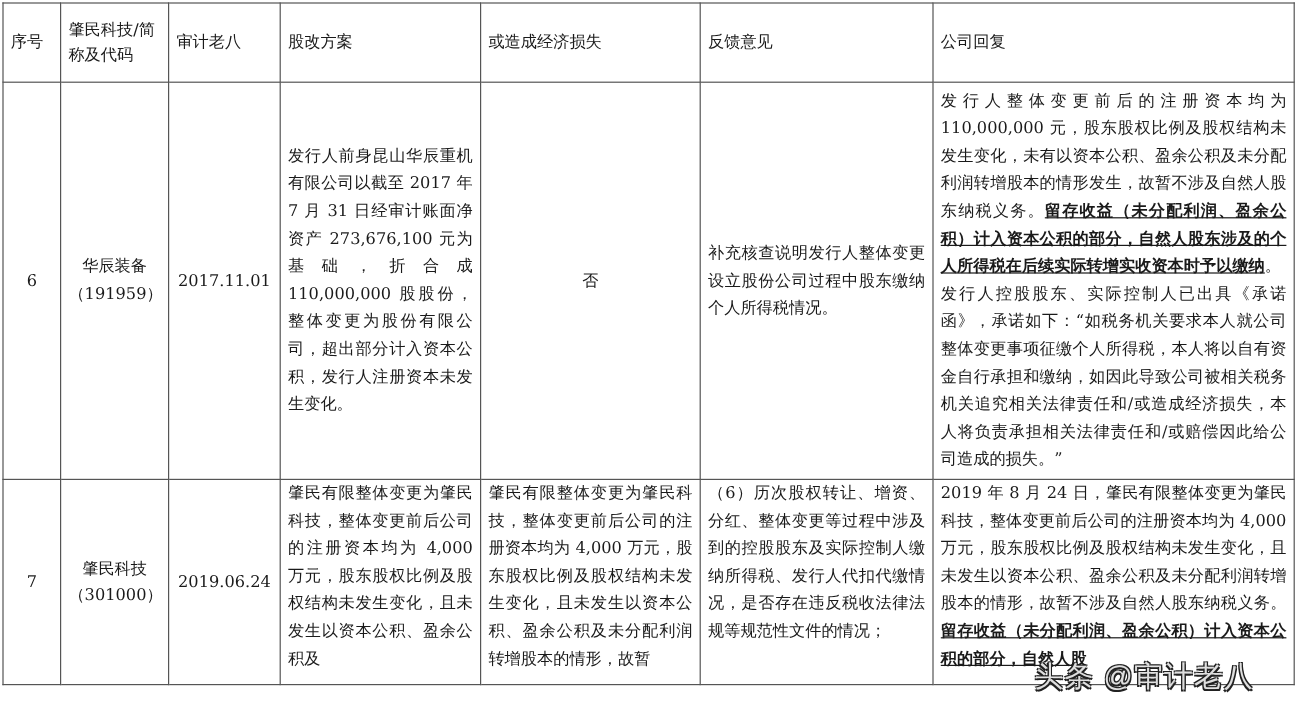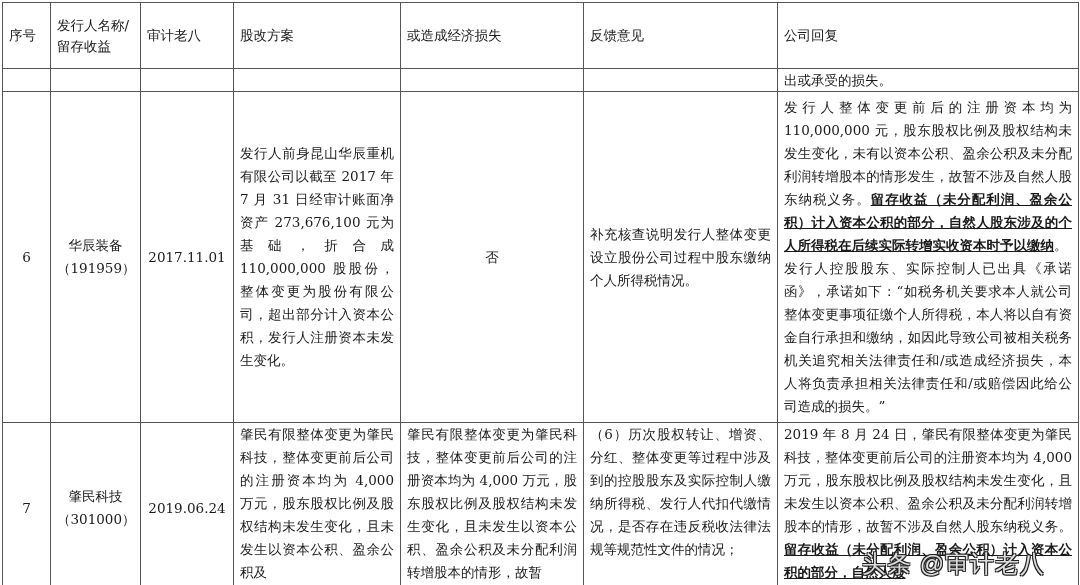--- a/index.html
+++ b/index.html
@@ -26,38 +26,29 @@
     <col style="width:90px">
     <col style="width:93px">
     <col style="width:167px">
     <col style="width:183px">
     <col style="width:194px">
     <col style="width:301px">
   </colgroup>
   <thead>
     <tr>
       <th>序号</th>
-      <th>发行人名称/留存收益</th>
+      <th>肇民科技/简称及代码</th>
       <th>审计老八</th>
       <th>股改方案</th>
       <th>或造成经济损失</th>
       <th>反馈意见</th>
       <th>公司回复</th>
     </tr>
   </thead>
   <tbody>
-    <tr class="thinrow">
-      <td></td>
-      <td></td>
-      <td></td>
-      <td></td>
-      <td></td>
-      <td></td>
-      <td>出或承受的损失。</td>
-    </tr>
 
     <tr class="row6">
       <td class="center">6</td>
       <td class="center">
         <p style="font-family:'DejaVu Sans',sans-serif;">华辰装备</p>
         <p>（191959）</p>
       </td>
       <td class="center">2017.11.01</td>
       <td class="justify">发行人前身昆山华辰重机有限公司以截至 2017 年 7 月 31 日经审计账面净资产 273,676,100 元为基础，折合成 110,000,000 股股份，整体变更为股份有限公司，超出部分计入资本公积，发行人注册资本未发生变化。</td>
       <td class="center">否</td>

